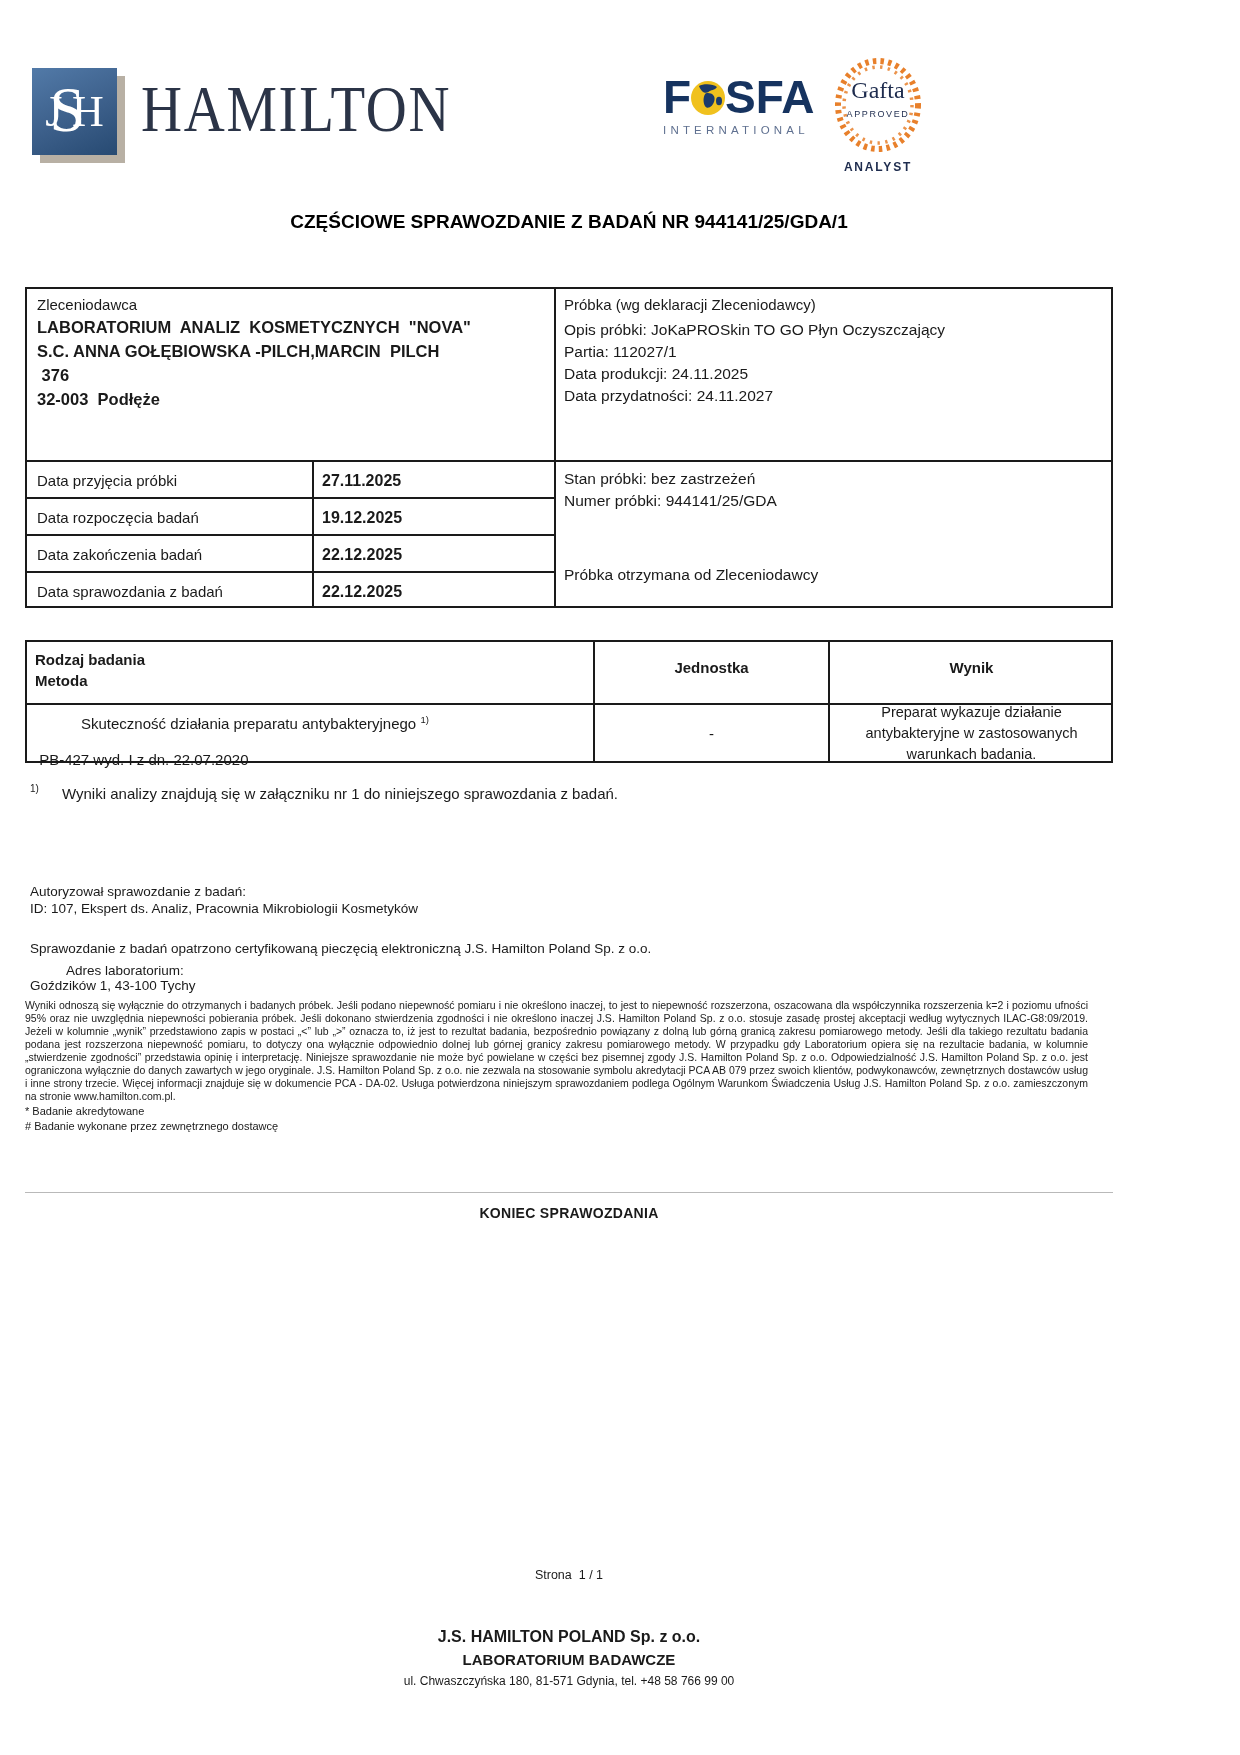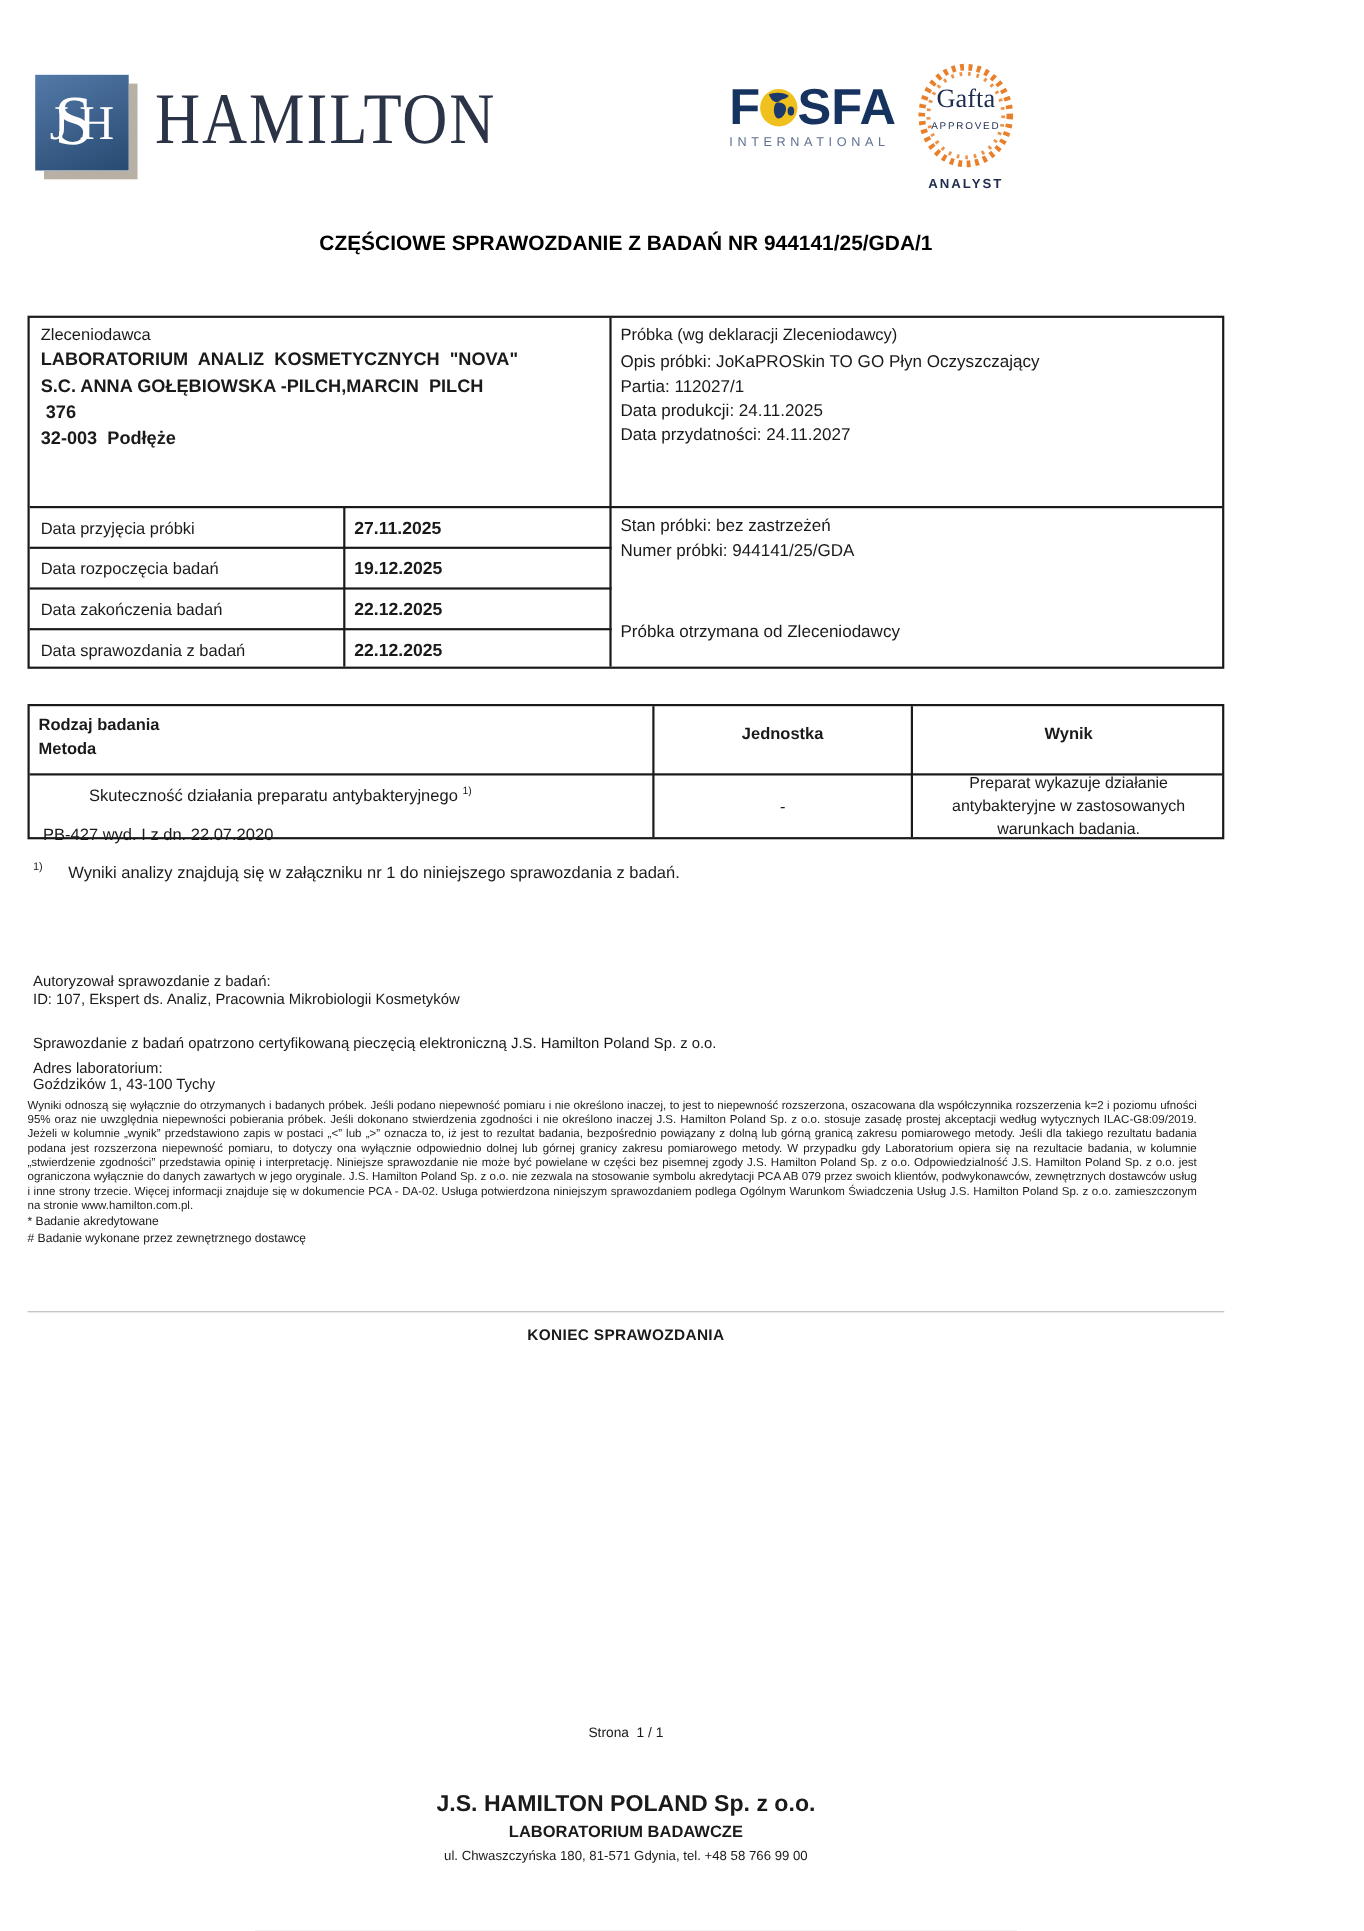--- a/index.html
+++ b/index.html
@@ -76,21 +76,21 @@
   
   .footnote{left:30px;top:783px;font-size:15px;}
   .footnote .mk{display:inline-block;width:32px;font-size:10px;vertical-align:7px;}
   .auth{left:30px;font-size:13.5px;}
   .legal{left:25px;top:999px;width:1063px;font-size:10.5px;line-height:13px;text-align:justify;color:#222;}
   .small-note{left:25px;font-size:11px;}
   .soft-rule{left:25px;top:1192px;width:1088px;height:1px;background:#b9b9b9;}
   .koniec{left:25px;top:1205px;width:1088px;text-align:center;font-size:14px;font-weight:bold;letter-spacing:.3px;}
   .strona{left:25px;top:1568px;width:1088px;text-align:center;font-size:12.5px;}
   .footer{left:25px;top:1628px;width:1088px;text-align:center;}
-  .footer .company{font-size:21px;font-weight:bold;}
+  .footer .company{font-size:16px;font-weight:bold;}
   .footer .division{font-size:15px;font-weight:bold;margin-top:5px;}
   .footer .address{font-size:12px;margin-top:6px;}
 </style>
 </head>
 <body>
 
 <div class="page">
 
   <div class="abs jsh-box">
     <span class="j">J</span>
@@ -173,21 +173,21 @@
     <div class="result-cell">Preparat wykazuje działanie antybakteryjne w zastosowanych warunkach badania.</div>
   </div>
 
   <div class="abs footnote">
     <span class="mk">1)</span><span>Wyniki analizy znajdują się w załączniku nr 1 do niniejszego sprawozdania z badań.</span>
   </div>
 
   <div class="abs auth" style="top:884px;">Autoryzował sprawozdanie z badań:</div>
   <div class="abs auth" style="top:901px;">ID: 107, Ekspert ds. Analiz, Pracownia Mikrobiologii Kosmetyków</div>
   <div class="abs auth" style="top:941px;">Sprawozdanie z badań opatrzono certyfikowaną pieczęcią elektroniczną J.S. Hamilton Poland Sp. z o.o.</div>
-  <div class="abs auth" style="top:963px;">Adres laboratorium:</div>
+  <div class="abs auth" style="top:963px;margin-left:36px;">Adres laboratorium:</div>
   <div class="abs auth" style="top:978px;">Goździków 1, 43-100 Tychy</div>
 
   <div class="abs legal">Wyniki odnoszą się wyłącznie do otrzymanych i badanych próbek. Jeśli podano niepewność pomiaru i nie określono inaczej, to jest to niepewność rozszerzona, oszacowana dla współczynnika rozszerzenia k=2 i poziomu ufności 95% oraz nie uwzględnia niepewności pobierania próbek. Jeśli dokonano stwierdzenia zgodności i nie określono inaczej J.S. Hamilton Poland Sp. z o.o. stosuje zasadę prostej akceptacji według wytycznych ILAC-G8:09/2019. Jeżeli w kolumnie „wynik” przedstawiono zapis w postaci „&lt;” lub „&gt;” oznacza to, iż jest to rezultat badania, bezpośrednio powiązany z dolną lub górną granicą zakresu pomiarowego metody. Jeśli dla takiego rezultatu badania podana jest rozszerzona niepewność pomiaru, to dotyczy ona wyłącznie odpowiednio dolnej lub górnej granicy zakresu pomiarowego metody. W przypadku gdy Laboratorium opiera się na rezultacie badania, w kolumnie „stwierdzenie zgodności” przedstawia opinię i interpretację. Niniejsze sprawozdanie nie może być powielane w części bez pisemnej zgody J.S. Hamilton Poland Sp. z o.o. Odpowiedzialność J.S. Hamilton Poland Sp. z o.o. jest ograniczona wyłącznie do danych zawartych w jego oryginale. J.S. Hamilton Poland Sp. z o.o. nie zezwala na stosowanie symbolu akredytacji PCA AB 079 przez swoich klientów, podwykonawców, zewnętrznych dostawców usług i inne strony trzecie. Więcej informacji znajduje się w dokumencie PCA - DA-02. Usługa potwierdzona niniejszym sprawozdaniem podlega Ogólnym Warunkom Świadczenia Usług J.S. Hamilton Poland Sp. z o.o. zamieszczonym na stronie www.hamilton.com.pl.</div>
   <div class="abs small-note" style="top:1105px;">* Badanie akredytowane</div>
   <div class="abs small-note" style="top:1120px;"># Badanie wykonane przez zewnętrznego dostawcę</div>
 
   <div class="abs soft-rule"></div>
   <div class="abs koniec">KONIEC SPRAWOZDANIA</div>
   <div class="abs strona pre">Strona  1 / 1</div>
 

